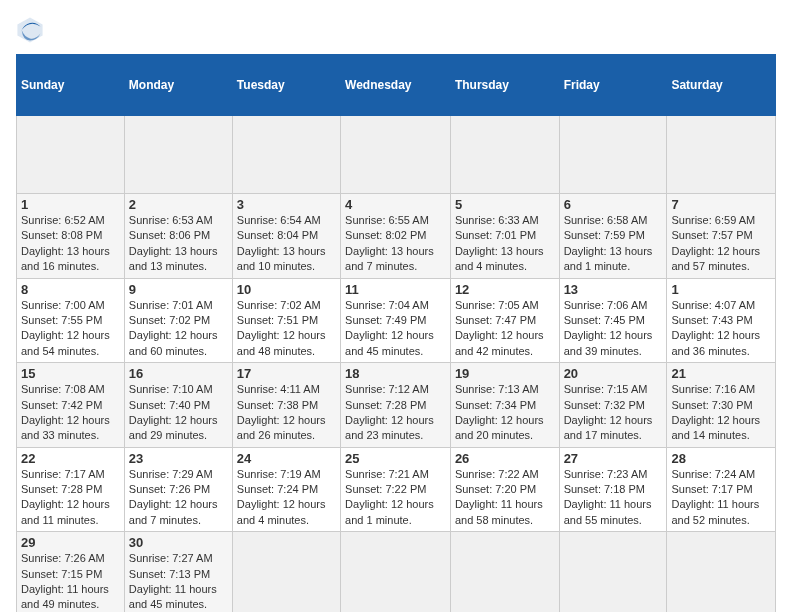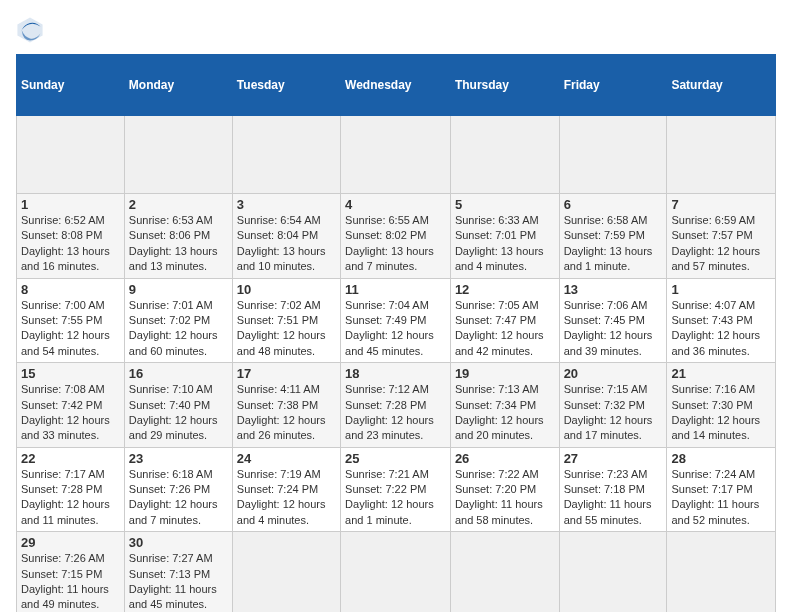--- a/index.html
+++ b/index.html
@@ -315,21 +315,21 @@
         <span class="day-number">22</span>
         <div class="day-info">
           <span>Sunrise: 7:17 AM</span><br>
           <span>Sunset: 7:28 PM</span><br>
           <span>Daylight: 12 hours and 11 minutes.</span>
         </div>
       </td>
           <td>
         <span class="day-number">23</span>
         <div class="day-info">
-          <span>Sunrise: 6:18 AM</span><br>
+          <span>Sunrise: 7:29 AM</span><br>
           <span>Sunset: 7:26 PM</span><br>
           <span>Daylight: 12 hours and 7 minutes.</span>
         </div>
       </td>
           <td>
         <span class="day-number">24</span>
         <div class="day-info">
           <span>Sunrise: 7:19 AM</span><br>
           <span>Sunset: 7:24 PM</span><br>
           <span>Daylight: 12 hours and 4 minutes.</span>

